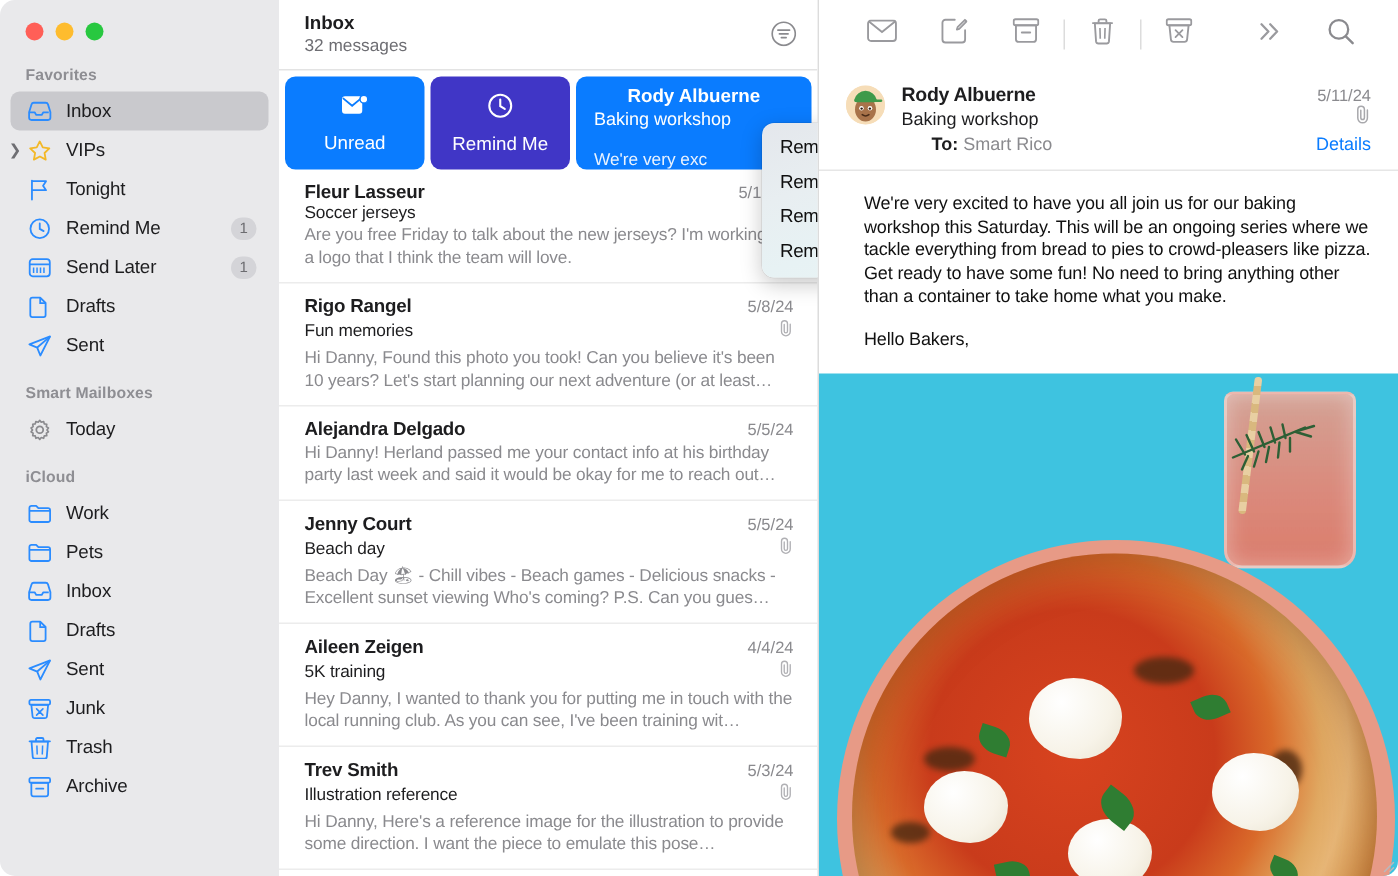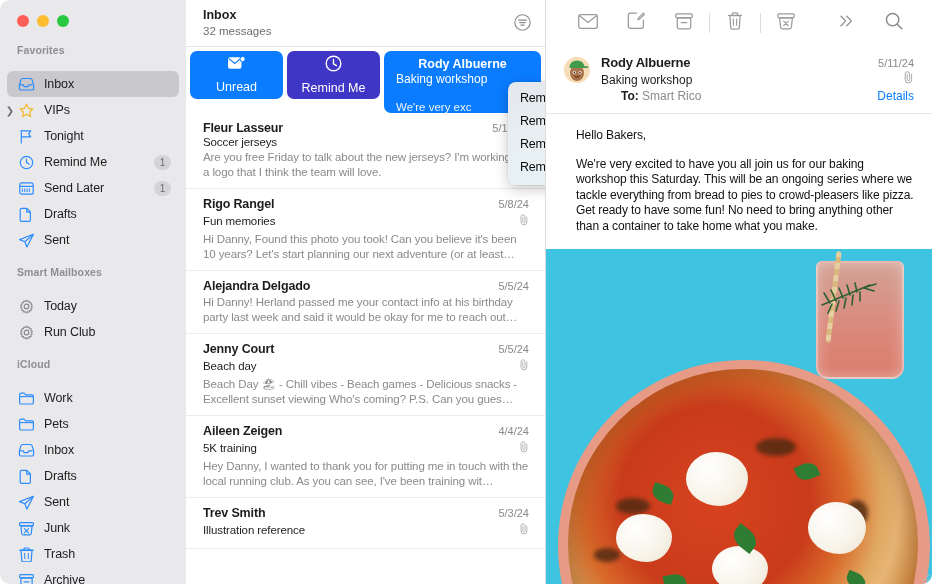--- a/index.html
+++ b/index.html
@@ -36,21 +36,21 @@
   .light { width: 12px; height: 12px; border-radius: 50%; }
   .light.red { background: #ff5f57; }
   .light.yellow { background: #febc2e; }
   .light.green { background: #28c840; }
 
   .sb-section {
     font-size: 10.5px;
     font-weight: bold;
     color: #8e8e93;
     letter-spacing: 0.1px;
-    padding: 6px 0 15px 17px;
+    padding: 6px 0 5px 17px;
   }
   .sb-section.pad-top { padding-top: 13px; }
 
   .sb-item {
     display: flex; align-items: center;
     height: 26px;
     margin: 0 7px;
     padding-left: 10px;
     border-radius: 6px;
     position: relative;
@@ -110,21 +110,21 @@
 
   
   .swipe-row {
     position: relative;
     height: 66px;
     display: flex;
     padding: 4px 0 0 4px;
     gap: 4px;
   }
   .swipe-btn {
-    width: 93px; height: 48px;
+    width: 93px; height: 62px;
     border-radius: 7px;
     display: flex; flex-direction: column;
     align-items: center; justify-content: center;
     color: #fff;
     gap: 5px;
   }
   .swipe-btn .lbl { font-size: 12.5px; }
   .swipe-unread { background: #0a7cff; }
   .swipe-remind { background: #4036c6; }
   .sel-row {
@@ -390,29 +390,20 @@
         <div class="sb-section pad-top">Smart Mailboxes</div>
         <div class="sb-item">
           <span class="sb-ico">
             <svg width="17" height="15" viewBox="0 0 17 15" fill="none">
               <circle cx="8.5" cy="7.5" r="2.3" stroke="#8a8a8e" stroke-width="1.2"></circle>
               <path d="M8.5 1.2l1 1.3 1.6-.5.4 1.6 1.7.2-.3 1.6 1.4.9-1 1.3 1 1.3-1.4.9.3 1.6-1.7.2-.4 1.6-1.6-.5-1 1.3-1-1.3-1.6.5-.4-1.6-1.7-.2.3-1.6-1.4-.9 1-1.3-1-1.3 1.4-.9-.3-1.6 1.7-.2.4-1.6 1.6.5 1-1.3z" stroke="#8a8a8e" stroke-width="1.1" fill="none" stroke-linejoin="round"></path>
             </svg>
           </span>
           <span class="sb-label">Today</span>
         </div>
-        <div class="sb-item">
-          <span class="sb-ico">
-            <svg width="17" height="15" viewBox="0 0 17 15" fill="none">
-              <circle cx="8.5" cy="7.5" r="2.3" stroke="#8a8a8e" stroke-width="1.2"></circle>
-              <path d="M8.5 1.2l1 1.3 1.6-.5.4 1.6 1.7.2-.3 1.6 1.4.9-1 1.3 1 1.3-1.4.9.3 1.6-1.7.2-.4 1.6-1.6-.5-1 1.3-1-1.3-1.6.5-.4-1.6-1.7-.2.3-1.6-1.4-.9 1-1.3-1-1.3 1.4-.9-.3-1.6 1.7-.2.4-1.6 1.6.5 1-1.3z" stroke="#8a8a8e" stroke-width="1.1" fill="none" stroke-linejoin="round"></path>
-            </svg>
-          </span>
-          <span class="sb-label">Run Club</span>
-        </div>
         <div class="sb-section pad-top">iCloud</div>
         <div class="sb-item">
           <span class="sb-ico">
             <svg width="17" height="15" viewBox="0 0 17 15" fill="none">
               <path d="M1.6 3.6a1.4 1.4 0 011.4-1.4h3.1l1.5 1.6h6.4A1.4 1.4 0 0115.4 5.2v6.4a1.4 1.4 0 01-1.4 1.4H3a1.4 1.4 0 01-1.4-1.4V3.6z" stroke="#2b8cff" stroke-width="1.2" fill="none" stroke-linejoin="round"></path>
               <line x1="1.7" y1="5.6" x2="15.3" y2="5.6" stroke="#2b8cff" stroke-width="1.1"></line>
             </svg>
           </span>
           <span class="sb-label">Work</span>
         </div>
@@ -593,20 +584,21 @@
           <div class="msg-top">
             <span class="msg-from">Trev Smith</span>
             <span class="msg-date">5/3/24</span>
           </div>
           <div class="msg-mid">
             <span class="msg-sub">Illustration reference</span>
             <span><svg width="10" height="12" viewBox="0 0 11 13" fill="none">
                 <path d="M8.6 3.3v5.4a3.2 3.2 0 11-6.4 0V3a2.2 2.2 0 014.4 0v5.5a1.2 1.2 0 01-2.4 0V3.5" stroke="#b0b0b4" stroke-width="1" fill="none" stroke-linecap="round"></path>
               </svg></span>
           </div>
+          <div class="msg-prev">Hi Danny, Here's a reference image for the illustration to provide some direction. I want the piece to emulate this pose…</div>
         </div>
       </div>
 
     <div class="ctx-menu">
       <div id="ctx-items">
           <div class="ctx-item">Remind Me in 1 Hour</div>
           <div class="ctx-item">Remind Me Tonight</div>
           <div class="ctx-item">Remind Me Tomorrow</div>
           <div class="ctx-item">Remind Me Later…</div>
         </div>
@@ -708,22 +700,22 @@
           </span>
         </div>
         <div class="rd-line">
           <span class="rd-to"><b>To:</b> <span>Smart Rico</span></span>
           <span class="rd-details">Details</span>
         </div>
       </div>
     </div>
 
     <div class="rd-body">
+      <p>We're very excited to have you all join us for our baking workshop this Saturday. This will be an ongoing series where we tackle everything from bread to pies to crowd-pleasers like pizza. Get ready to have some fun! No need to bring anything other than a container to take home what you make.</p>
       <p>Hello Bakers,</p>
-      <p>We're very excited to have you all join us for our baking workshop this Saturday. This will be an ongoing series where we tackle everything from bread to pies to crowd-pleasers like pizza. Get ready to have some fun! No need to bring anything other than a container to take home what you make.</p>
     </div>
 
     <div class="rd-photo">
       <div class="photo-inner">
         <div class="glass"></div>
         <div class="straw"></div>
         <svg class="rosemary" viewBox="0 0 70 40">
           <g stroke="#2d5f35" stroke-width="1.6" fill="none" stroke-linecap="round">
             <path d="M4 26 L52 6"></path>
             <path d="M12 24 L6 14"></path>

